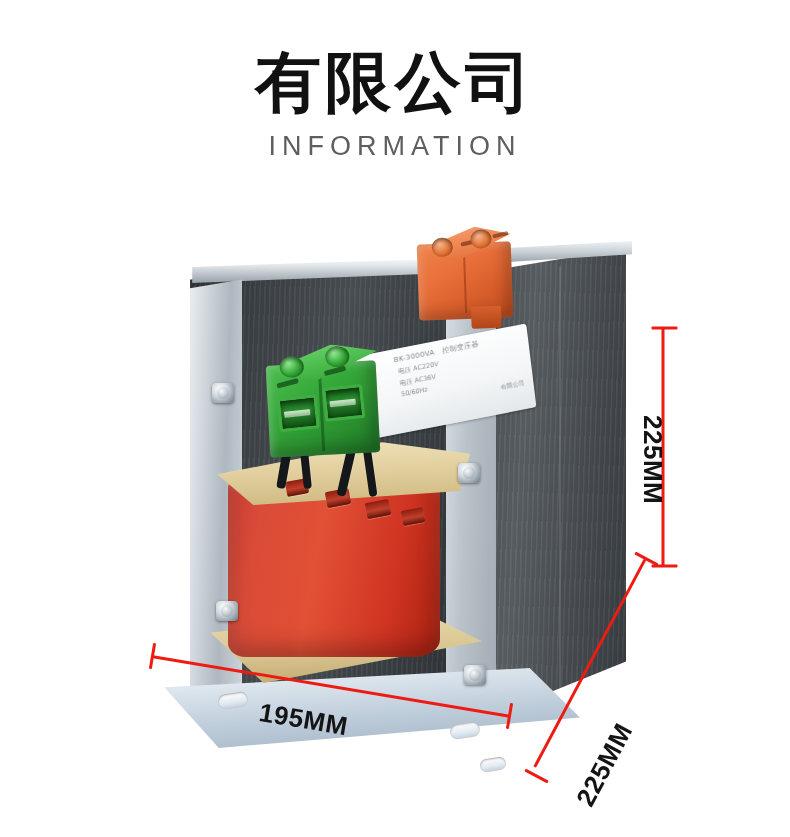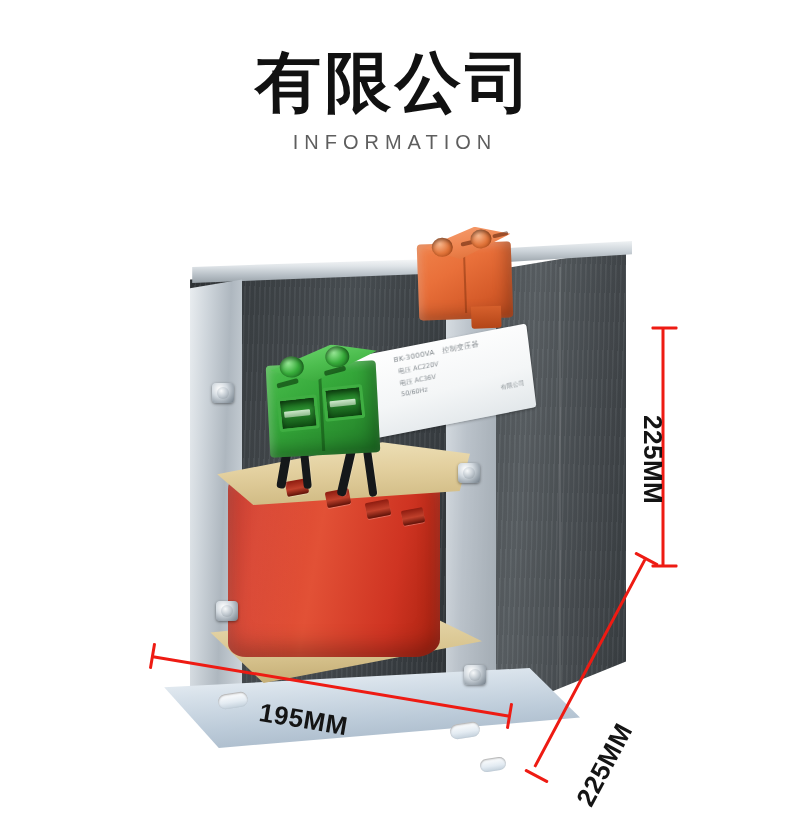--- a/index.html
+++ b/index.html
@@ -31,21 +31,21 @@
     font-size: 66px;
     line-height: 1.05;
     font-weight: 700;
     letter-spacing: 4px;
     color: #111111;
     font-family: "DejaVu Sans", "Liberation Sans", sans-serif;
   }
   .title-en {
     margin: 0;
     padding-top: 14px;
-    font-size: 20px;
+    font-size: 27px;
     letter-spacing: 6px;
     color: #5e5e5e;
     font-weight: 400;
     font-family: "Liberation Sans", sans-serif;
   }
 
   
   .stage {
     position: absolute;
     left: 0; top: 185px;

